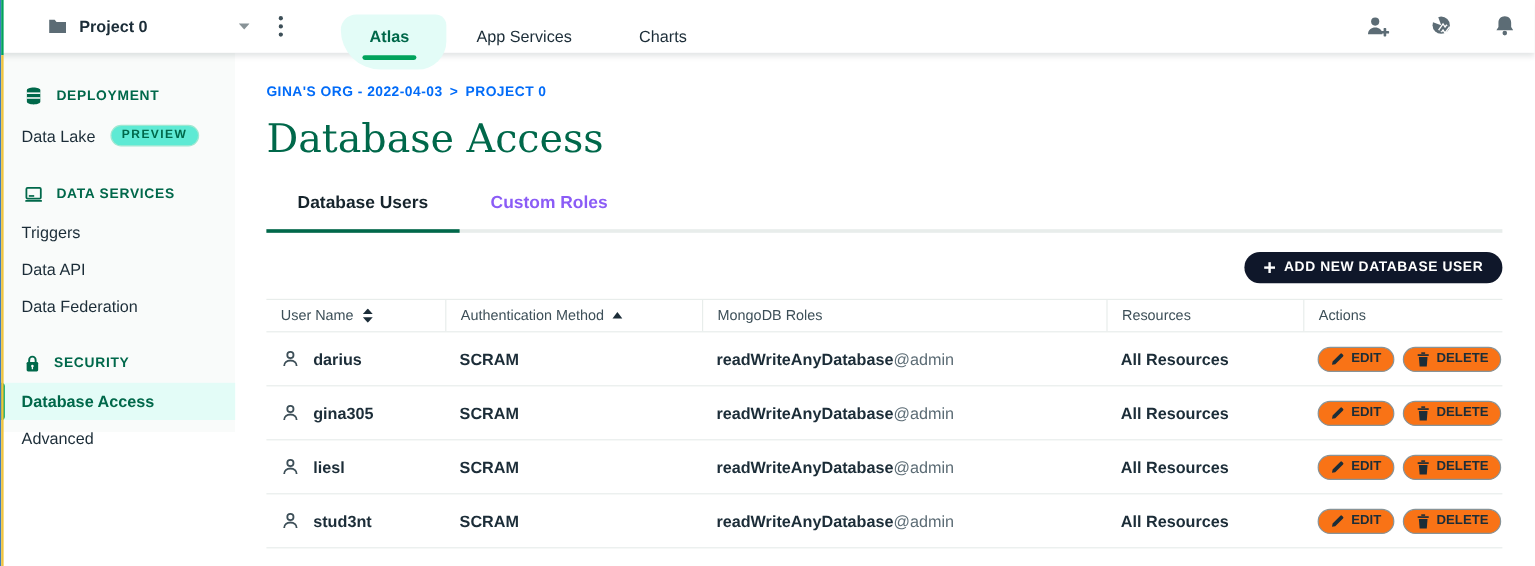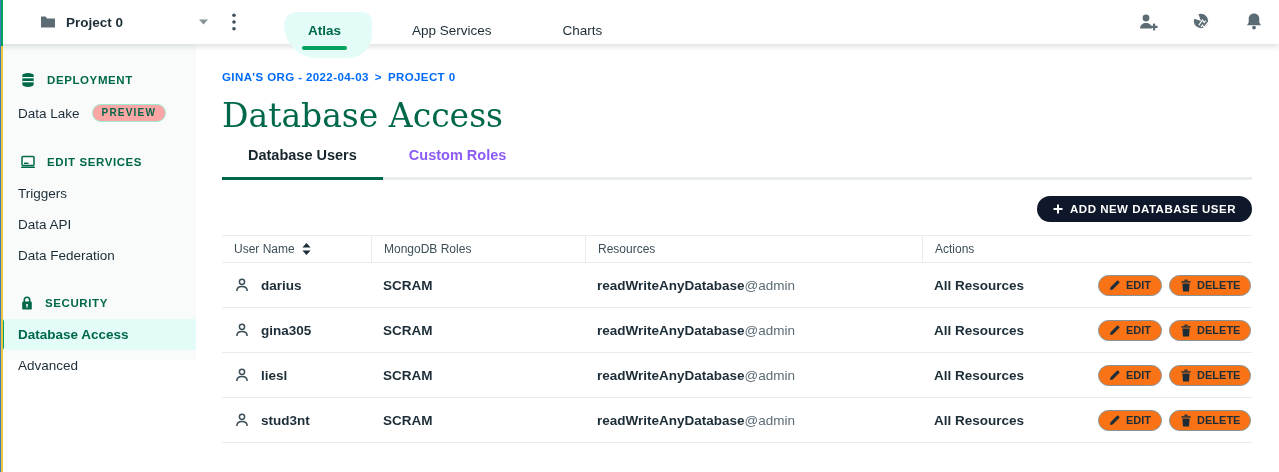--- a/index.html
+++ b/index.html
@@ -18,21 +18,21 @@
   .topnav {
     position:relative; height:44px; background:#fff;
     display:flex; align-items:center;
     box-shadow:0 3px 5px rgba(6,22,33,0.12);
     z-index:10;
   }
   .project-switcher { display:flex; align-items:center; gap:10px; margin-left:40px; width:168px; cursor:pointer; }
   .project-label { font-weight:bold; font-size:13.5px; color:#1C2D38; }
   .switcher-spacer { flex:1; }
   .kebab-btn { margin-left:18px; padding:4px 6px; cursor:pointer; display:flex; align-items:center; }
-  .nav-tabs { display:flex; margin-left:38px; height:28px;gap:15px; }
+  .nav-tabs { display:flex; margin-left:38px; height:28px; }
   .nav-tab { position:relative; font-size:13.5px; padding:0 28px; height:44px; display:flex; align-items:center; color:#1C2D38; cursor:pointer; }
   .nav-tab .tab-text { position:relative; z-index:2; }
   .nav-tab.active { color:#00684A; font-weight:bold; }
   .nav-tab.active .blob {
     position:absolute; left:4px; top:4px; width:88px; height:46px;
     background:#E3FCF7; border-radius:14px 10px 26px 36px; z-index:1;
   }
   .nav-tab.active::after {
     content:""; position:absolute; left:22px; right:22px; bottom:2px; height:4px;
     background:#00A35C; border-radius:2px; z-index:2;
@@ -54,32 +54,32 @@
   .side-item {
     display:flex; align-items:center; font-size:13.5px;
     padding:8px 0 8px 18px; color:#1C2D38; cursor:pointer; position:relative;
   }
   .side-item.active { background:#E3FCF7; color:#00684A; font-weight:bold; }
   .side-item.active::before {
     content:""; position:absolute; left:0; top:0; bottom:0; width:4px;
     background:#00A35C; border-radius:0 3px 3px 0;
   }
   .badge {
-    margin-left:12px; background:#fca5a5; border:1px solid #9FE8D1; color:#00684A;
+    margin-left:12px; background:#5eead4; border:1px solid #9FE8D1; color:#00684A;
     font-size:10px; font-weight:bold; letter-spacing:1.2px;
     padding:3px 9px; border-radius:11px; line-height:1;
   }
 
   
   .main { flex:1; padding:27px 0 0 26px; background:#fff; }
   .breadcrumb { display:flex; gap:6px; color:#016BF8; font-weight:bold; font-size:11.5px; letter-spacing:0.4px; }
   .breadcrumb .crumb { cursor:pointer; }
   .page-title { font-family:"DejaVu Serif", serif; font-weight:normal; font-size:33px; color:#00684A; margin-top:13px; }
 
-  .content-tabs { display:flex; margin-top:12px; width:1030px; border-bottom:3px solid #E8EDEB; }
+  .content-tabs { display:flex; margin-top:26px; width:1030px; border-bottom:3px solid #E8EDEB; }
   .content-tab { font-size:14.5px; font-weight:bold; padding:0 26px 14px 26px; cursor:pointer; }
   .content-tab.active { color:#16242C; border-bottom:3px solid #00684A; margin-bottom:-3px; }
   .content-tab.inactive { color:#8b5cf6; }
 
   .toolbar { display:flex; justify-content:flex-end; width:1030px; margin-top:16px; }
   .add-btn {
     display:flex; align-items:center; gap:7px;
     background:#0f172a; color:#fff; border:none; cursor:pointer;
     font-family:"Liberation Sans", sans-serif;
     font-weight:bold; font-size:11.5px; letter-spacing:0.5px;
@@ -205,21 +205,21 @@
 
     <div class="side-section">
       <div class="side-header">
         <span class="icon">
           <svg width="16" height="16" viewBox="0 0 16 16">
             <rect x="2" y="2.6" width="12" height="9" rx="1" fill="none" stroke="#00684A" stroke-width="1.5"></rect>
             <rect x="4" y="8.6" width="4.5" height="1.4" fill="#00684A"></rect>
             <rect x="1" y="12.6" width="14" height="1.5" rx="0.7" fill="#00684A"></rect>
           </svg>
         </span>
-        <span>EDIT SERVICES</span>
+        <span>DATA SERVICES</span>
       </div>
       <div class="side-item">
         <span>Triggers</span>
       </div>
       <div class="side-item">
         <span>Data API</span>
       </div>
       <div class="side-item">
         <span>Data Federation</span>
       </div>
@@ -277,20 +277,28 @@
         <div class="th">
           <span>User Name</span>
           <span class="icon">
             <svg width="9" height="12" viewBox="0 0 9 12">
                 <polygon points="4.5,0 8.6,4.6 0.4,4.6" fill="#1C2D38"></polygon>
                 <polygon points="0.4,7.4 8.6,7.4 4.5,12" fill="#1C2D38"></polygon>
               </svg>
           </span>
         </div>
         <div class="th">
+          <span>Authentication Method</span>
+          <span class="icon">
+            <svg width="9" height="6" viewBox="0 0 9 6">
+                <polygon points="4.5,0 8.6,5.4 0.4,5.4" fill="#1C2D38"></polygon>
+              </svg>
+          </span>
+        </div>
+        <div class="th">
           <span>MongoDB Roles</span>
         </div>
         <div class="th">
           <span>Resources</span>
         </div>
         <div class="th">
           <span>Actions</span>
         </div>
       </div>
 

